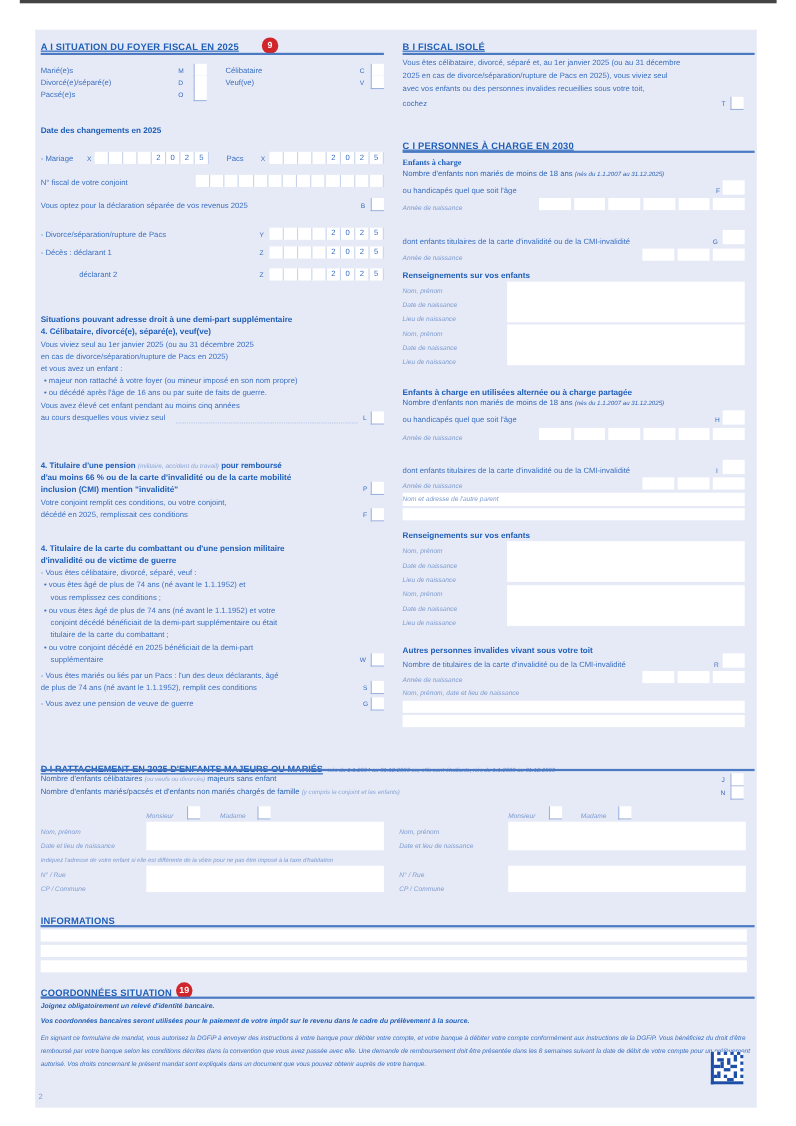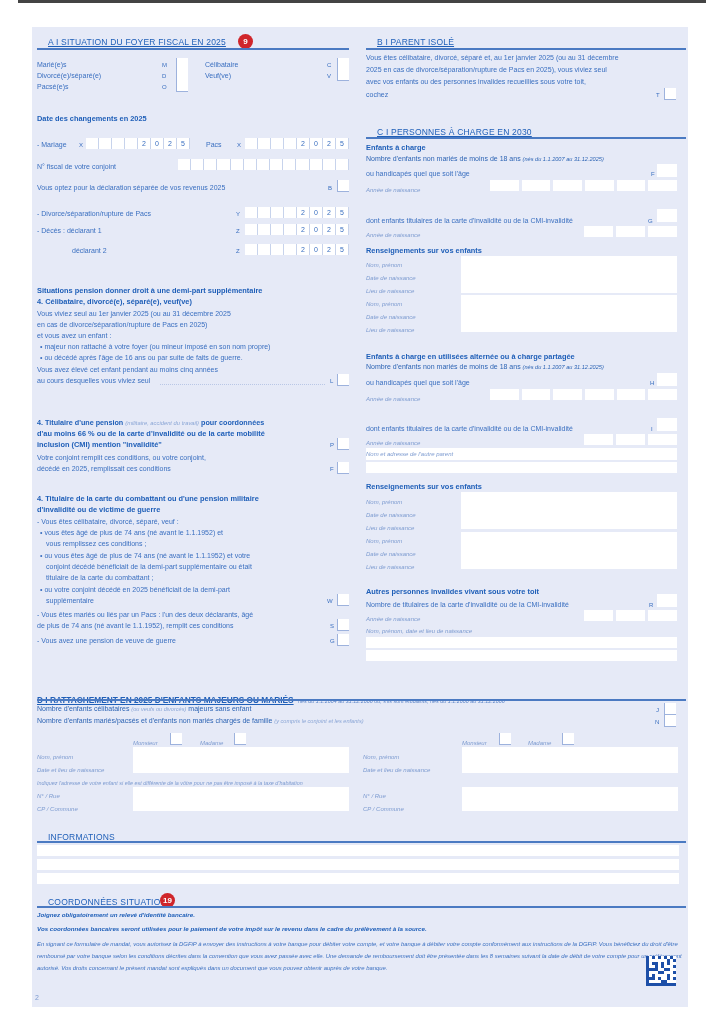--- a/index.html
+++ b/index.html
@@ -1,20 +1,20 @@
 <!DOCTYPE html>
 <html><head>
 <meta charset="utf-8">
 <style>
   html, body { margin:0; padding:0; background:#ffffff; }
   body { width:724px; height:1024px; position:relative; overflow:hidden; font-family:"Liberation Sans", sans-serif; color:#2d64b4; }
   .topbar { position:absolute; left:18px; top:0; width:688px; height:3px; background:#444; }
   .sheet { position:absolute; left:32px; top:27px; width:656px; height:980px; background:#e6eaf7; }
   .abs { position:absolute; }
-  .h-sec { position:absolute; font-weight:normal; font-size:8.5px; letter-spacing:0.2px; color:#1f5fb8; text-decoration:underline; white-space:nowrap;margin-left:11px; }
+  .h-sec { position:absolute; font-weight:bold; font-size:8.5px; letter-spacing:0.2px; color:#1f5fb8; text-decoration:underline; white-space:nowrap; }
   .rule { position:absolute; height:1.5px; background:#4b7ac2; }
   .badge { position:absolute; width:15px; height:15px; border-radius:50%; background:#d0262b; color:#fff; font-size:8px; font-weight:bold; text-align:center; line-height:15px; }
   .t { position:absolute; font-size:7px; color:#3a6fc0; white-space:nowrap; line-height:9px; }
   .tb { position:absolute; font-size:7.4px; color:#1f5fb8; font-weight:bold; white-space:nowrap; line-height:10px; }
   .ti { position:absolute; font-size:6px; color:#7d9bd0; font-style:italic; white-space:nowrap; line-height:8px; }
   .code { position:absolute; font-size:6px; color:#3a6fc0; }
   .cb { position:absolute; width:11px; height:11px; background:#fff; border-left:1px solid #9db2dd; border-bottom:1px solid #9db2dd; }
   .box { position:absolute; background:#fff; }
   .dots { position:absolute; border-bottom:1px dotted #b9c7e6; height:0; }
   .date { position:absolute; height:11px; background:#fff; display:flex; font-size:7px; color:#3a6fc0; }
@@ -129,37 +129,37 @@
   <span></span>
     <span></span>
     <span></span>
     <span></span>
     <span>2</span>
     <span>0</span>
     <span>2</span>
     <span>5</span>
 </div>
 
-<div class="tb" style="left:37px;top:286px;">Situations pension donner droit à une demi-part supplémentaire</div>
+<div class="tb" style="left:37px;top:286px;">Situations pouvant adresse droit à une demi-part supplémentaire</div>
 <div class="tb" style="left:37px;top:297px;">4. Célibataire, divorcé(e), séparé(e), veuf(ve)</div>
 <div class="t" style="left:37px;top:309px;">Vous viviez seul au 1er janvier 2025 (ou au 31 décembre 2025</div>
 <div class="t" style="left:37px;top:320px;">en cas de divorce/séparation/rupture de Pacs en 2025)</div>
 <div class="t" style="left:37px;top:331px;">et vous avez un enfant :</div>
 <div class="t" style="left:40px;top:342px;">  • majeur non rattaché à votre foyer (ou mineur imposé en son nom propre)</div>
 <div class="t" style="left:40px;top:353px;">  • ou décédé après l'âge de 16 ans ou par suite de faits de guerre.</div>
 <div class="t" style="left:37px;top:365px;">Vous avez élevé cet enfant pendant au moins cinq années</div>
 <div class="t" style="left:37px;top:376px;">au cours desquelles vous viviez seul</div>
 <div class="dots" style="left:160px;top:384px;width:165px;"></div>
 <div class="code" style="left:330px;top:378px;">L</div>
 <div class="cb" style="left:337px;top:374px;"></div>
 
 <div class="abs" style="left:37px;top:418px;font-size:7.2px;line-height:10px;white-space:nowrap;">
   <b style="color:#1f5fb8">4. Titulaire d'une pension</b>
   <i style="color:#8ba6d6;font-size:5.8px">(militaire, accident du travail)</i>
-  <b style="color:#1f5fb8">pour coordonnées</b>
+  <b style="color:#1f5fb8">pour remboursé</b>
 </div>
 <div class="tb" style="left:37px;top:429px;">d'au moins 66 % ou de la carte d'invalidité ou de la carte mobilité</div>
 <div class="tb" style="left:37px;top:440px;">inclusion (CMI) mention "invalidité"</div>
 <div class="code" style="left:330px;top:442px;">P</div>
 <div class="cb" style="left:337px;top:438px;"></div>
 <div class="t" style="left:37px;top:453px;">Votre conjoint remplit ces conditions, ou votre conjoint,</div>
 <div class="t" style="left:37px;top:464px;">décédé en 2025, remplissait ces conditions</div>
 <div class="code" style="left:330px;top:466px;">F</div>
 <div class="cb" style="left:337px;top:462px;"></div>
 
@@ -176,32 +176,32 @@
 <div class="code" style="left:327px;top:598px;">W</div>
 <div class="cb" style="left:337px;top:594px;"></div>
 <div class="t" style="left:37px;top:610px;">- Vous êtes mariés ou liés par un Pacs : l'un des deux déclarants, âgé</div>
 <div class="t" style="left:37px;top:621px;">  de plus de 74 ans (né avant le 1.1.1952), remplit ces conditions</div>
 <div class="code" style="left:330px;top:623px;">S</div>
 <div class="cb" style="left:337px;top:619px;"></div>
 <div class="t" style="left:37px;top:636px;">- Vous avez une pension de veuve de guerre</div>
 <div class="code" style="left:330px;top:638px;">G</div>
 <div class="cb" style="left:337px;top:634px;"></div>
 
-<div class="h-sec" style="left:366px;top:37px;">B I PARENT ISOLÉ</div>
+<div class="h-sec" style="left:366px;top:37px;">B I FISCAL ISOLÉ</div>
 <div class="rule" style="left:366px;top:48px;width:320px;"></div>
 <div class="t" style="left:366px;top:53px;">Vous êtes célibataire, divorcé, séparé et, au 1er janvier 2025 (ou au 31 décembre</div>
 <div class="t" style="left:366px;top:65px;">2025 en cas de divorce/séparation/rupture de Pacs en 2025), vous viviez seul</div>
 <div class="t" style="left:366px;top:77px;">avec vos enfants ou des personnes invalides recueillies sous votre toit,</div>
 <div class="t" style="left:366px;top:90px;">cochez</div>
 <div class="code" style="left:656px;top:92px;">T</div>
 <div class="cb" style="left:664px;top:88px;"></div>
 
 <div class="h-sec" style="left:366px;top:127px;">C I PERSONNES À CHARGE EN 2030</div>
 <div class="rule" style="left:366px;top:137px;width:320px;"></div>
-<div class="tb" style="left:366px;top:143px;">Enfants à charge</div>
+<div class="tb" style="left:366px;top:143px;font-family:Liberation Serif, serif;">Enfants à charge</div>
 <div class="abs" style="left:366px;top:155px;font-size:7px;white-space:nowrap;">
   <span>Nombre d'enfants non mariés de moins de 18 ans</span> <i style="font-size:5.6px">(nés du 1.1.2007 au 31.12.2025)</i>
 </div>
 <div class="t" style="left:366px;top:169px;">ou handicapés quel que soit l'âge</div>
 <div class="code" style="left:651px;top:171px;">F</div>
 <div class="box" style="left:657px;top:164px;width:20px;height:13px;"></div>
 <div class="ti" style="left:366px;top:186px;">Année de naissance</div>
 <div class="cells" style="left:490px;top:180px;width:187px;">
     <div></div>
     <div></div>

